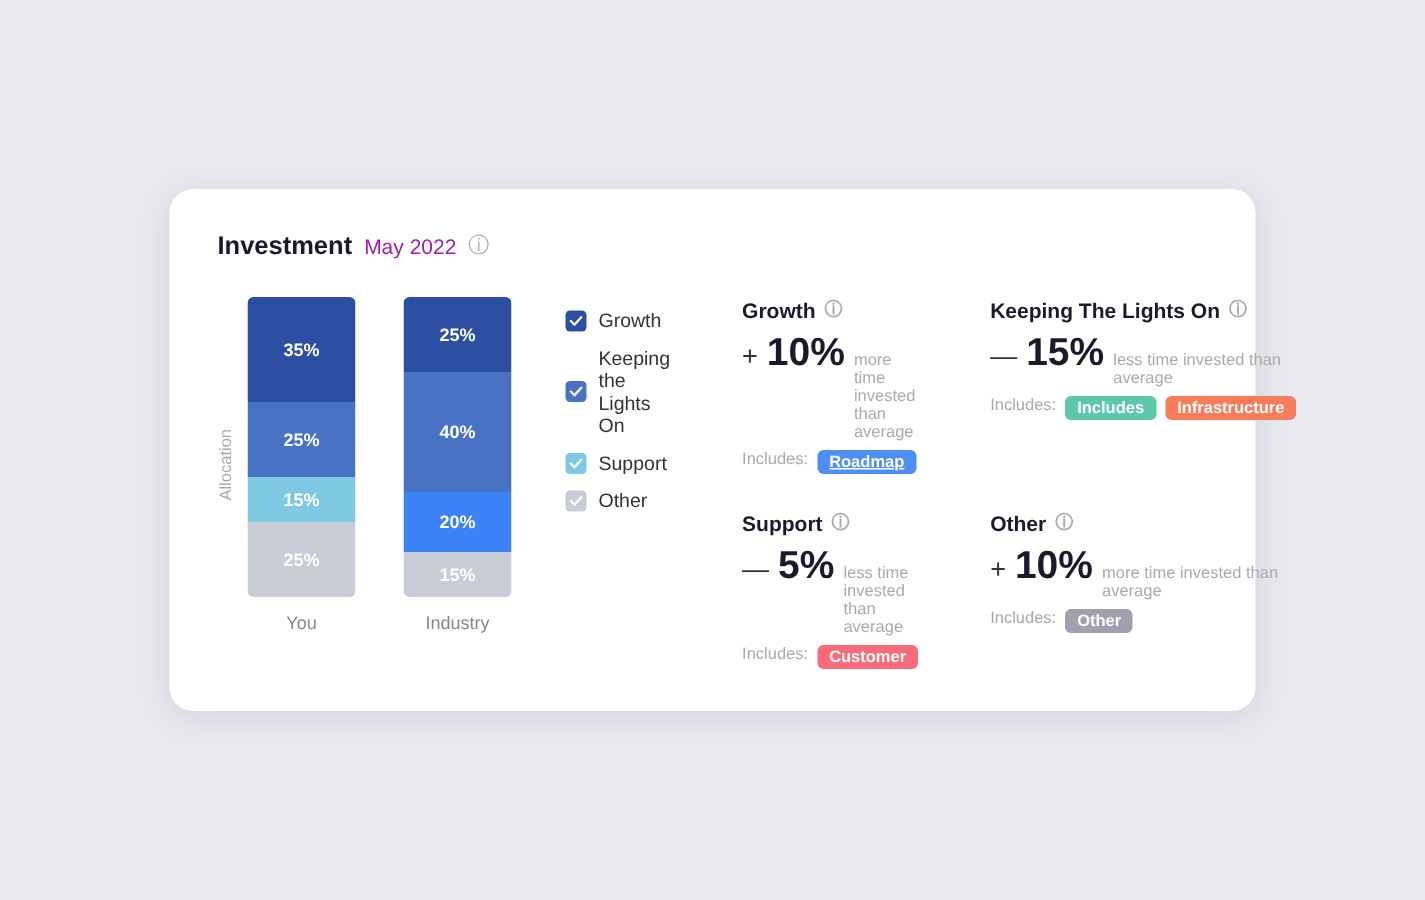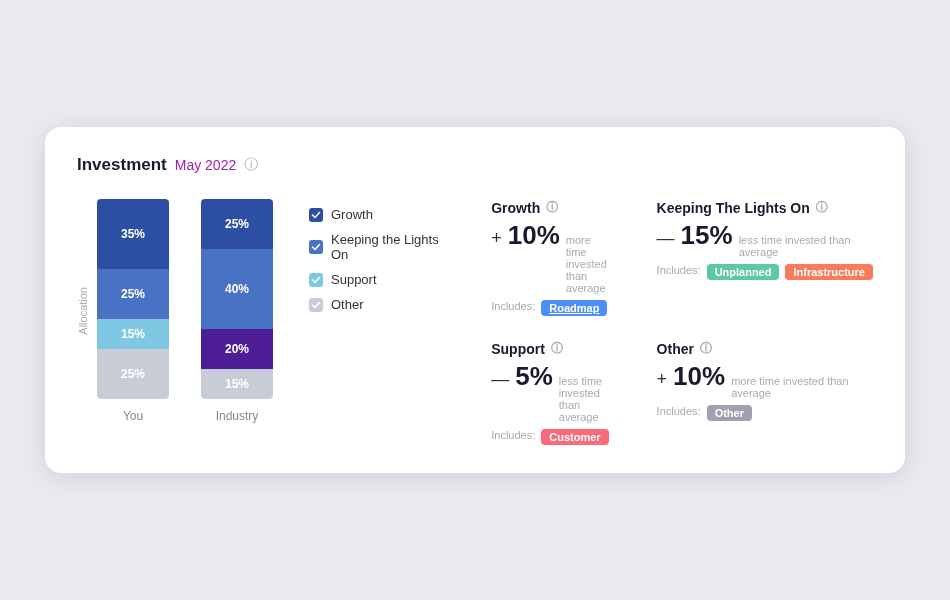--- a/index.html
+++ b/index.html
@@ -9,21 +9,21 @@
       justify-content: center;
       align-items: center;
       width: 950px;
       height: 600px;
       font-family: -apple-system, BlinkMacSystemFont, 'Segoe UI', sans-serif;
     }
     .card {
       background: #fff;
       border-radius: 16px;
       padding: 28px 32px;
-      width: 860px;
+      width: 724px;
       box-shadow: 0 4px 24px rgba(0,0,0,0.10);
     }
     .card-header {
       display: flex;
       align-items: center;
       gap: 8px;
       margin-bottom: 24px;
     }
     .card-title {
       font-size: 17px;
@@ -208,21 +208,21 @@
               <div class="bar-segment" style="flex: 15 1 0%; background: rgb(126, 200, 227);">15%</div>
               <div class="bar-segment" style="flex: 25 1 0%; background: rgb(200, 204, 214);">25%</div>
             </div>
           <span class="bar-label">You</span>
         </div>
 
         <div class="bar-group">
           <div class="bar" id="bar-industry">
               <div class="bar-segment" style="flex: 25 1 0%; background: rgb(45, 79, 163);">25%</div>
               <div class="bar-segment" style="flex: 40 1 0%; background: rgb(74, 114, 196);">40%</div>
-              <div class="bar-segment" style="flex: 20 1 0%; background: #4c1d95;">20%</div>
+              <div class="bar-segment" style="flex: 20 1 0%; background: #3b82f6;">20%</div>
               <div class="bar-segment" style="flex: 15 1 0%; background: rgb(200, 204, 214);">15%</div>
             </div>
           <span class="bar-label">Industry</span>
         </div>
       </div>
     </div>
 
     <div class="legend" id="legend-container">
         <div class="legend-item">
           <div class="legend-checkbox" style="background: rgb(45, 79, 163);">
@@ -279,21 +279,21 @@
             <span>Keeping The Lights On</span> 
             <span class="info-icon" style="font-size:12px;color:#aaa;">ⓘ</span>
           </div>
           <div class="stat-value-row">
       <span class="stat-sign">—</span>
       <span class="stat-percent">15%</span>
       <span class="stat-description">less time invested than average</span>
     </div>
           <div class="stat-includes-row">
             <span class="stat-includes-label">Includes:</span>
-            <span class="tag tag-unplanned">Unplanned</span>
+            <span class="tag tag-unplanned">Includes</span>
             <span class="tag tag-infrastructure">Infrastructure</span>
           </div>
         </div>
         <div class="stat-block">
           <div class="stat-title">
             <span>Support</span> 
             <span class="info-icon" style="font-size:12px;color:#aaa;">ⓘ</span>
           </div>
           <div class="stat-value-row">
       <span class="stat-sign">—</span>

